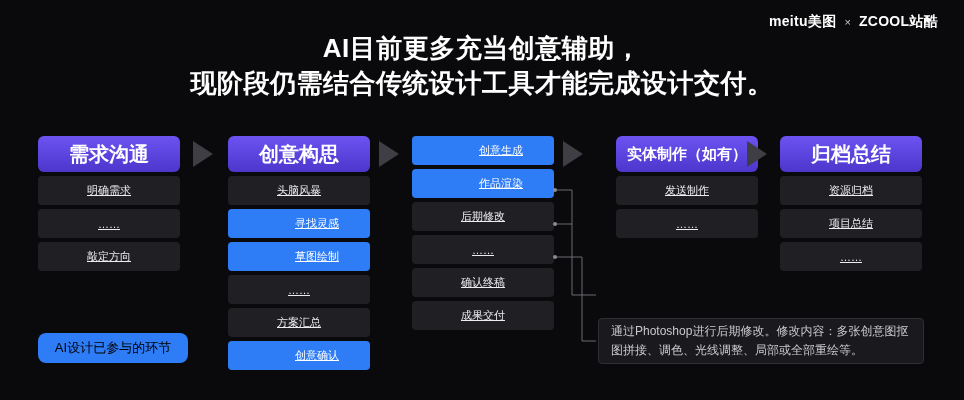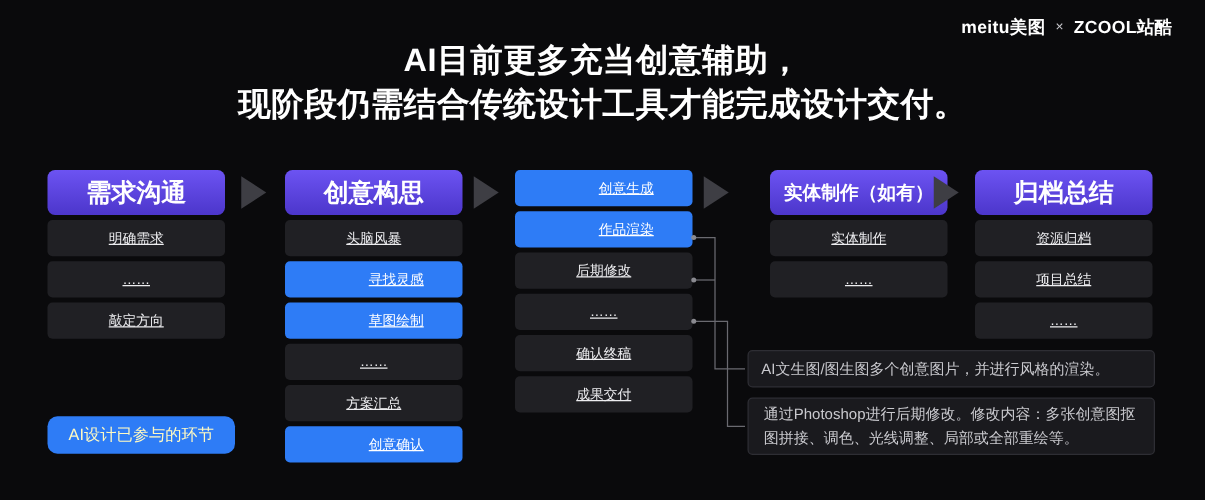--- a/index.html
+++ b/index.html
@@ -27,21 +27,21 @@
   .item { height:29px; margin-bottom:4px; border-radius:4px; background:var(--step-bg,#202024);
     color:#ededf0; font-size:11px; display:flex; align-items:center; justify-content:center;text-decoration:underline; }
   .item.ai { background:var(--ai-blue,#2E7CF6); color:#fff;padding-left:36px; }
 
   .arrow { position:absolute; top:141px; width:0; height:0;
     border-top:13px solid transparent; border-bottom:13px solid transparent;
     border-left:20px solid var(--arrow,#3E3E44); }
   #arrow1{left:193px} #arrow2{left:379px} #arrow3{left:563px} #arrow4{left:747px}
 
   .legend { position:absolute; left:38px; top:333px; width:150px; height:30px; border-radius:8px;
-    background:var(--ai-blue,#2E7CF6); color:#fef9c3; font-size:13px; font-weight:500;
+    background:var(--ai-blue,#2E7CF6); color:#000000; font-size:13px; font-weight:500;
     display:flex; align-items:center; justify-content:center; }
 
   .note { position:absolute; left:598px; width:326px; background:var(--note-bg,#1A1A1E);
     border:1px solid var(--note-border,#2E2E34); border-radius:4px; color:var(--note-text,#C9C9CE);
     font-size:12px; line-height:1.55; padding:4px 10px; display:flex; align-items:center; }
   #note1 { top:280px; height:30px; }
   #note2 { top:318px; height:46px;padding-left:12px; }
 
   .connectors { position:absolute; left:0; top:0; width:964px; height:400px; pointer-events:none; }
   .connectors polyline { fill:none; stroke:#6a6a70; stroke-width:1; }
@@ -82,39 +82,38 @@
     <div class="item ai">创意生成</div>
     <div class="item ai">作品渲染</div>
     <div class="item">后期修改</div>
     <div class="item">……</div>
     <div class="item">确认终稿</div>
     <div class="item">成果交付</div>
   </div>
 
   <div class="col" id="col4">
     <div class="col-header">实体制作（如有）</div>
-    <div class="item">实体制作</div>
+    <div class="item">发送制作</div>
     <div class="item">……</div>
   </div>
 
   <div class="col" id="col5">
     <div class="col-header">归档总结</div>
     <div class="item">资源归档</div>
     <div class="item">项目总结</div>
     <div class="item">……</div>
   </div>
 
   <div class="arrow" id="arrow1"></div>
   <div class="arrow" id="arrow2"></div>
   <div class="arrow" id="arrow3"></div>
   <div class="arrow" id="arrow4"></div>
 
   <div class="legend">AI设计已参与的环节</div>
 
-  <div class="note" id="note1">AI文生图/图生图多个创意图片，并进行风格的渲染。</div>
   <div class="note" id="note2">通过Photoshop进行后期修改。修改内容：多张创意图抠图拼接、调色、光线调整、局部或全部重绘等。</div>
 
   <svg class="connectors" viewBox="0 0 964 400" xmlns="http://www.w3.org/2000/svg">
     <polyline points="554,190 572,190 572,295 596,295"></polyline>
     <polyline points="554,224 572,224"></polyline>
     <polyline points="554,257 582,257 582,341 596,341"></polyline>
     <circle cx="555" cy="190" r="2"></circle>
     <circle cx="555" cy="224" r="2"></circle>
     <circle cx="555" cy="257" r="2"></circle>
   </svg>

